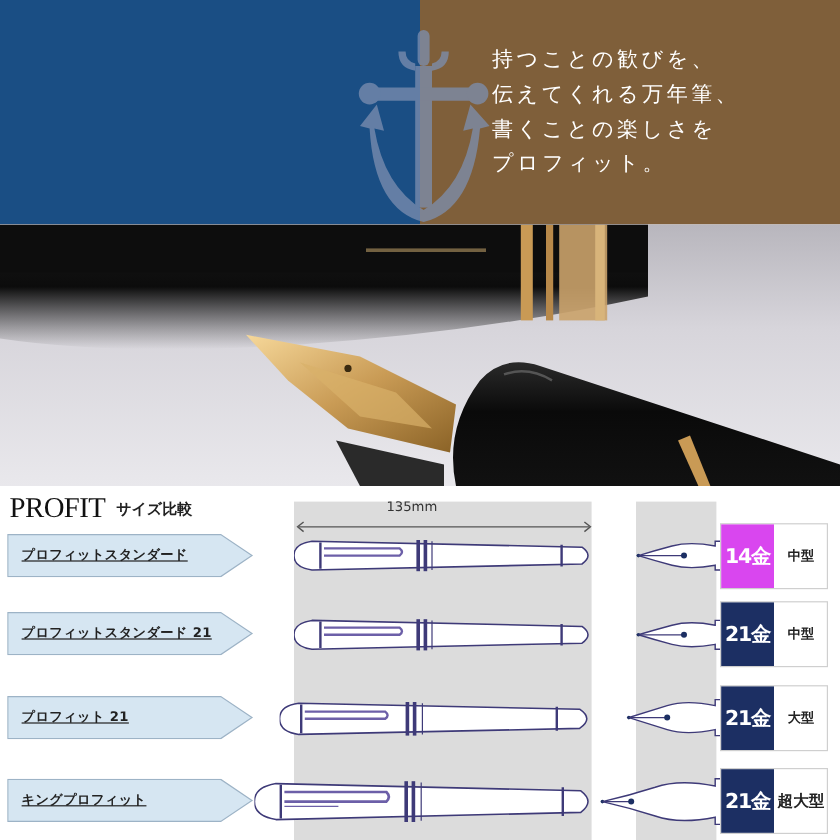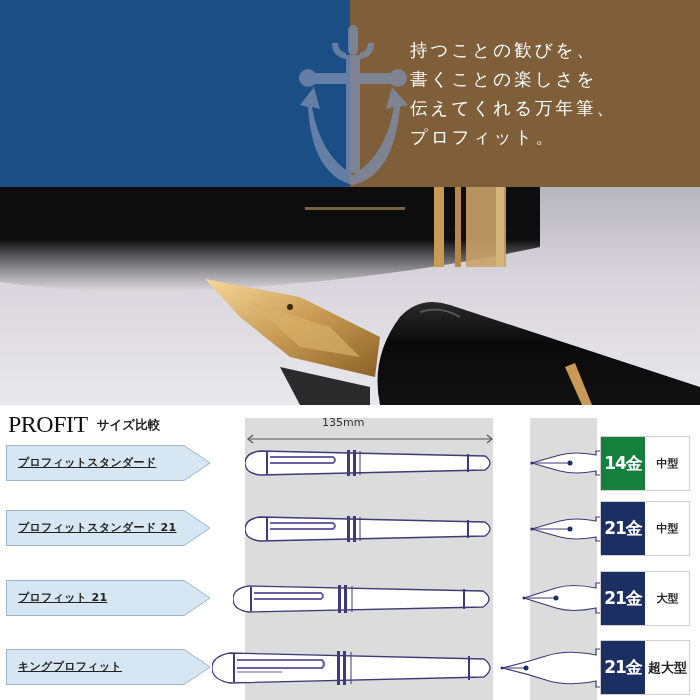--- a/index.html
+++ b/index.html
@@ -52,22 +52,22 @@
       <path d="M84 18 q0 14 -14 16 l0 -6 q8 -2 8 -10 z"></path>
       <rect x="56" y="30" width="14" height="118"></rect>
       <rect x="18" y="48" width="90" height="11" rx="5"></rect>
       <circle cx="18" cy="53" r="9"></circle>
       <circle cx="108" cy="53" r="9"></circle>
       <path d="M10 80 L24 62 L30 84 L22 82 Q30 130 63 150 Q96 130 104 82 L96 84 L102 62 L118 80 L110 82 Q104 150 63 160 Q22 150 18 82 Z"></path>
     </g>
   </svg>
   <div class="tagline">
     <div>持つことの歓びを、</div>
+    <div>伝えてくれる万年筆、</div>
     <div>書くことの楽しさを</div>
-    <div>伝えてくれる万年筆、</div>
     <div>プロフィット。</div>
   </div>
 </div>
 
 <div class="photo">
   <svg width="700" height="218" viewBox="0 0 700 218">
     <defs>
       <linearGradient id="capg" x1="0" y1="0" x2="0" y2="1">
         <stop offset="0" stop-color="#1a1a1a"></stop>
         <stop offset="0.5" stop-color="#0c0c0c"></stop>
@@ -202,21 +202,21 @@
     <circle cx="34" cy="19" r="2.5" fill="#1c2f63"></circle>
   </svg>
   <svg class="nib" style="left:500px;top:240px" width="102" height="46">
     <path d="M100 4 L96 4 L96 10 Q66 4 46 11 Q24 18 2 23 Q24 28 46 35 Q66 42 96 36 L96 42 L100 42" fill="#fff" stroke="#3e3a78" stroke-width="1.2"></path>
     <circle cx="2" cy="23" r="1.5" fill="#1c2f63"></circle>
     <line x1="2" y1="23" x2="26" y2="23" stroke="#3e3a78"></line>
     <circle cx="26" cy="23" r="2.5" fill="#1c2f63"></circle>
   </svg>
 
   <div class="badge" style="top:31px">
-    <div class="gold" style="background:#15803d">14金</div>
+    <div class="gold" style="background:#d946ef">14金</div>
     <div class="size">中型</div>
   </div>
   <div class="badge" style="top:96px">
     <div class="gold" style="background:#1c2f63">21金</div>
     <div class="size">中型</div>
   </div>
   <div class="badge" style="top:166px">
     <div class="gold" style="background:#1c2f63">21金</div>
     <div class="size">大型</div>
   </div>

